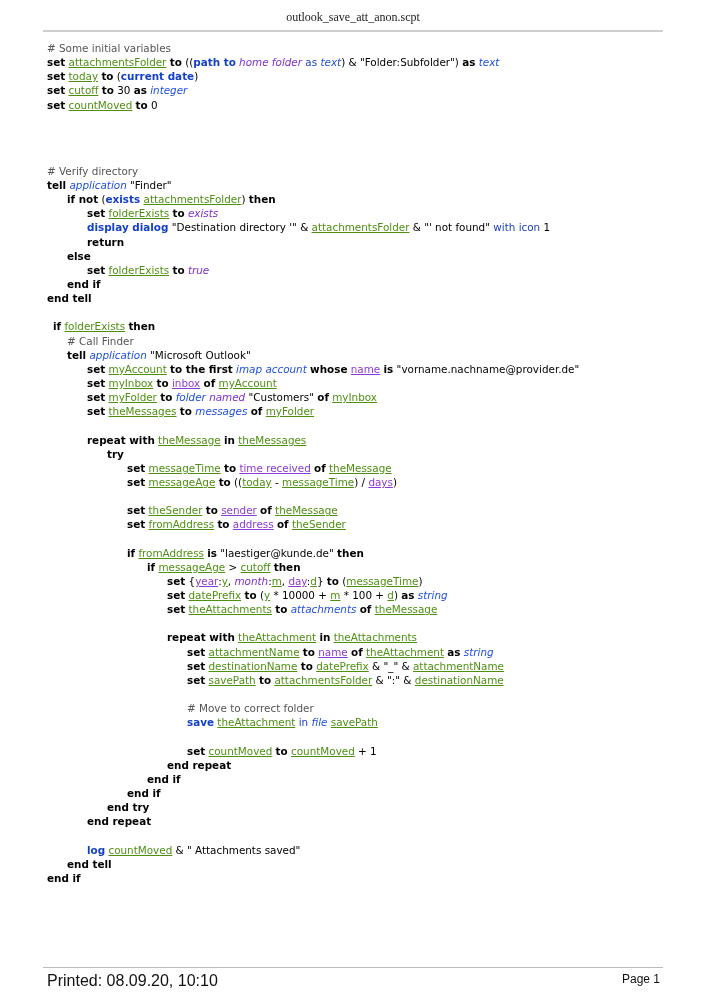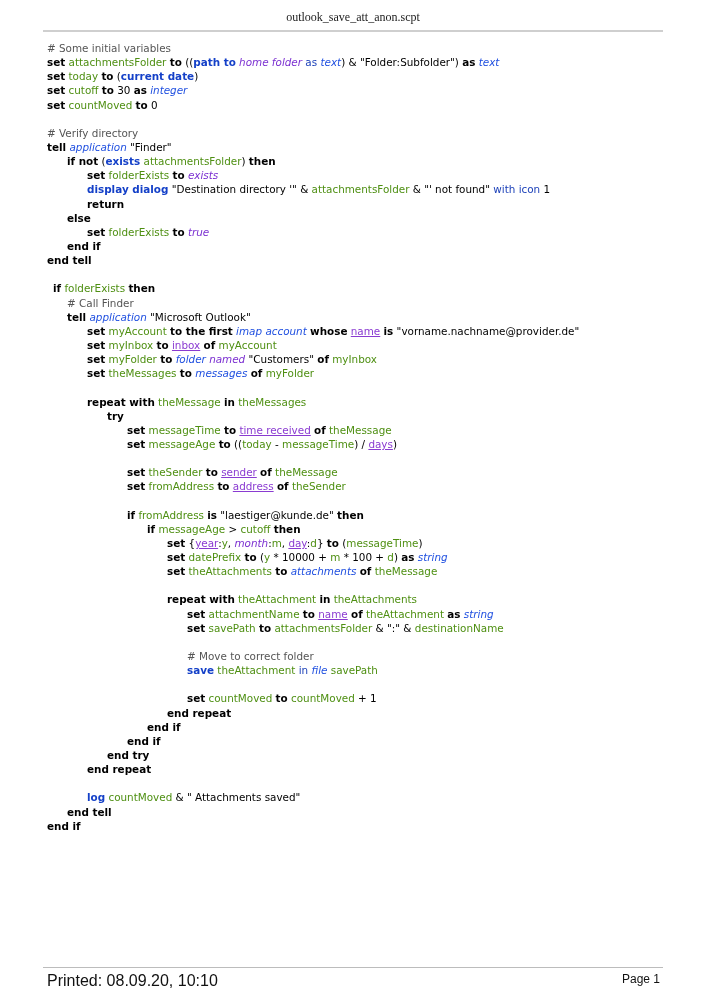--- a/index.html
+++ b/index.html
@@ -4,21 +4,21 @@
   <style>
     html, body { margin: 0; padding: 0; background: #ffffff; }
     body { width: 706px; height: 999px; position: relative; overflow: hidden;
            font-family: "DejaVu Sans", "Liberation Sans", sans-serif; color: #000; }
     .page-header { position: absolute; left: 0; top: 10px; width: 706px; text-align: center;
                    font-size: 12px; color: #222; font-family: Liberation Serif, serif; }
     .header-rule { position: absolute; left: 43px; top: 30px; width: 620px; height: 2px; background: #cfcfcf; }
     .code { position: absolute; left: 47px; top: 41px; width: 640px; }
     .line { height: 14.15px; line-height: 14.15px; font-size: 10.4px; white-space: pre; }
     .tok-kw { font-weight: bold; color: #000; }
-    .tok-var { color: #4e8f12; }
+    .tok-var { color: #4e8f12; text-decoration: underline; }
     .tok-cmd { color: #1440c8; font-weight: bold; }
     .tok-cls { color: #1f4fe0; font-style: italic; margin-top: 18px; }
     .tok-prop { color: #8a3bd1; text-decoration: underline; }
     .tok-enum { color: #7b2fd1; font-style: italic; }
     .tok-param { color: #1a3fb8; }
     .tok-cmt { color: #555; }
     .tok-txt { color: #000; }
     .footer-rule { position: absolute; left: 43px; top: 967px; width: 620px; height: 1px; background: #bcbcbc; }
     .footer-left { position: absolute; left: 47px; top: 972px; font-size: 16px; color: #111;
                    font-family: "Liberation Sans", sans-serif; }
@@ -31,21 +31,21 @@
 <div class="page-header">outlook_save_att_anon.scpt</div>
 <div class="header-rule"></div>
 
 <div class="code" id="code">
     <div class="line" style="padding-left: 0px;"><span class="tok-cmt"># Some initial variables</span></div>
     <div class="line" style="padding-left: 0px;"><span class="tok-kw">set</span><span class="tok-txt"> </span><span class="tok-var">attachmentsFolder</span><span class="tok-txt"> </span><span class="tok-kw">to</span><span class="tok-txt"> ((</span><span class="tok-cmd">path to</span><span class="tok-txt"> </span><span class="tok-enum">home folder</span><span class="tok-txt"> </span><span class="tok-param">as</span><span class="tok-txt"> </span><span class="tok-cls">text</span><span class="tok-txt">) &amp; "Folder:Subfolder") </span><span class="tok-kw">as</span><span class="tok-txt"> </span><span class="tok-cls">text</span></div>
     <div class="line" style="padding-left: 0px;"><span class="tok-kw">set</span><span class="tok-txt"> </span><span class="tok-var">today</span><span class="tok-txt"> </span><span class="tok-kw">to</span><span class="tok-txt"> (</span><span class="tok-cmd">current date</span><span class="tok-txt">)</span></div>
     <div class="line" style="padding-left: 0px;"><span class="tok-kw">set</span><span class="tok-txt"> </span><span class="tok-var">cutoff</span><span class="tok-txt"> </span><span class="tok-kw">to</span><span class="tok-txt"> 30 </span><span class="tok-kw">as</span><span class="tok-txt"> </span><span class="tok-cls">integer</span></div>
     <div class="line" style="padding-left: 0px;"><span class="tok-kw">set</span><span class="tok-txt"> </span><span class="tok-var">countMoved</span><span class="tok-txt"> </span><span class="tok-kw">to</span><span class="tok-txt"> 0</span></div>
     <div class="line" style="padding-left: 0px;"></div>
-    <div class="line" style="padding-left: 0px;"><span class="tok-cmt"># Verify directory</span></div>
+    <div class="line" style="padding-left: 0px; margin-top: 38px;"><span class="tok-cmt"># Verify directory</span></div>
     <div class="line" style="padding-left: 0px;"><span class="tok-kw">tell</span><span class="tok-txt"> </span><span class="tok-cls">application</span><span class="tok-txt"> "Finder"</span></div>
     <div class="line" style="padding-left: 20px;"><span class="tok-kw">if not</span><span class="tok-txt"> (</span><span class="tok-cmd">exists</span><span class="tok-txt"> </span><span class="tok-var">attachmentsFolder</span><span class="tok-txt">) </span><span class="tok-kw">then</span></div>
     <div class="line" style="padding-left: 40px;"><span class="tok-kw">set</span><span class="tok-txt"> </span><span class="tok-var">folderExists</span><span class="tok-txt"> </span><span class="tok-kw">to</span><span class="tok-txt"> </span><span class="tok-enum">exists</span></div>
     <div class="line" style="padding-left: 40px;"><span class="tok-cmd">display dialog</span><span class="tok-txt"> "Destination directory '" &amp; </span><span class="tok-var">attachmentsFolder</span><span class="tok-txt"> &amp; "' not found" </span><span class="tok-param">with icon</span><span class="tok-txt"> 1</span></div>
     <div class="line" style="padding-left: 40px;"><span class="tok-kw">return</span></div>
     <div class="line" style="padding-left: 20px;"><span class="tok-kw">else</span></div>
     <div class="line" style="padding-left: 40px;"><span class="tok-kw">set</span><span class="tok-txt"> </span><span class="tok-var">folderExists</span><span class="tok-txt"> </span><span class="tok-kw">to</span><span class="tok-txt"> </span><span class="tok-enum">true</span></div>
     <div class="line" style="padding-left: 20px;"><span class="tok-kw">end if</span></div>
     <div class="line" style="padding-left: 0px;"><span class="tok-kw">end tell</span></div>
     <div class="line" style="padding-left: 0px;"></div>
@@ -66,20 +66,21 @@
     <div class="line" style="padding-left: 80px;"><span class="tok-kw">set</span><span class="tok-txt"> </span><span class="tok-var">fromAddress</span><span class="tok-txt"> </span><span class="tok-kw">to</span><span class="tok-txt"> </span><span class="tok-prop">address</span><span class="tok-txt"> </span><span class="tok-kw">of</span><span class="tok-txt"> </span><span class="tok-var">theSender</span></div>
     <div class="line" style="padding-left: 0px;"></div>
     <div class="line" style="padding-left: 80px;"><span class="tok-kw">if</span><span class="tok-txt"> </span><span class="tok-var">fromAddress</span><span class="tok-txt"> </span><span class="tok-kw">is</span><span class="tok-txt"> "laestiger@kunde.de" </span><span class="tok-kw">then</span></div>
     <div class="line" style="padding-left: 100px;"><span class="tok-kw">if</span><span class="tok-txt"> </span><span class="tok-var">messageAge</span><span class="tok-txt"> &gt; </span><span class="tok-var">cutoff</span><span class="tok-txt"> </span><span class="tok-kw">then</span></div>
     <div class="line" style="padding-left: 120px;"><span class="tok-kw">set</span><span class="tok-txt"> {</span><span class="tok-prop">year</span><span class="tok-txt">:</span><span class="tok-var">y</span><span class="tok-txt">, </span><span class="tok-enum">month</span><span class="tok-txt">:</span><span class="tok-var">m</span><span class="tok-txt">, </span><span class="tok-prop">day</span><span class="tok-txt">:</span><span class="tok-var">d</span><span class="tok-txt">} </span><span class="tok-kw">to</span><span class="tok-txt"> (</span><span class="tok-var">messageTime</span><span class="tok-txt">)</span></div>
     <div class="line" style="padding-left: 120px;"><span class="tok-kw">set</span><span class="tok-txt"> </span><span class="tok-var">datePrefix</span><span class="tok-txt"> </span><span class="tok-kw">to</span><span class="tok-txt"> (</span><span class="tok-var">y</span><span class="tok-txt"> * 10000 + </span><span class="tok-var">m</span><span class="tok-txt"> * 100 + </span><span class="tok-var">d</span><span class="tok-txt">) </span><span class="tok-kw">as</span><span class="tok-txt"> </span><span class="tok-cls">string</span></div>
     <div class="line" style="padding-left: 120px;"><span class="tok-kw">set</span><span class="tok-txt"> </span><span class="tok-var">theAttachments</span><span class="tok-txt"> </span><span class="tok-kw">to</span><span class="tok-txt"> </span><span class="tok-cls">attachments</span><span class="tok-txt"> </span><span class="tok-kw">of</span><span class="tok-txt"> </span><span class="tok-var">theMessage</span></div>
     <div class="line" style="padding-left: 0px;"></div>
     <div class="line" style="padding-left: 120px;"><span class="tok-kw">repeat with</span><span class="tok-txt"> </span><span class="tok-var">theAttachment</span><span class="tok-txt"> </span><span class="tok-kw">in</span><span class="tok-txt"> </span><span class="tok-var">theAttachments</span></div>
     <div class="line" style="padding-left: 140px;"><span class="tok-kw">set</span><span class="tok-txt"> </span><span class="tok-var">attachmentName</span><span class="tok-txt"> </span><span class="tok-kw">to</span><span class="tok-txt"> </span><span class="tok-prop">name</span><span class="tok-txt"> </span><span class="tok-kw">of</span><span class="tok-txt"> </span><span class="tok-var">theAttachment</span><span class="tok-txt"> </span><span class="tok-kw">as</span><span class="tok-txt"> </span><span class="tok-cls">string</span></div>
+    <div class="line" style="padding-left: 140px;"><span class="tok-kw">set</span><span class="tok-txt"> </span><span class="tok-var">destinationName</span><span class="tok-txt"> </span><span class="tok-kw">to</span><span class="tok-txt"> </span><span class="tok-var">datePrefix</span><span class="tok-txt"> &amp; "_" &amp; </span><span class="tok-var">attachmentName</span></div>
     <div class="line" style="padding-left: 140px;"><span class="tok-kw">set</span><span class="tok-txt"> </span><span class="tok-var">savePath</span><span class="tok-txt"> </span><span class="tok-kw">to</span><span class="tok-txt"> </span><span class="tok-var">attachmentsFolder</span><span class="tok-txt"> &amp; ":" &amp; </span><span class="tok-var">destinationName</span></div>
     <div class="line" style="padding-left: 0px;"></div>
     <div class="line" style="padding-left: 140px;"><span class="tok-cmt"># Move to correct folder</span></div>
     <div class="line" style="padding-left: 140px;"><span class="tok-cmd">save</span><span class="tok-txt"> </span><span class="tok-var">theAttachment</span><span class="tok-txt"> </span><span class="tok-param">in</span><span class="tok-txt"> </span><span class="tok-cls">file</span><span class="tok-txt"> </span><span class="tok-var">savePath</span></div>
     <div class="line" style="padding-left: 0px;"></div>
     <div class="line" style="padding-left: 140px;"><span class="tok-kw">set</span><span class="tok-txt"> </span><span class="tok-var">countMoved</span><span class="tok-txt"> </span><span class="tok-kw">to</span><span class="tok-txt"> </span><span class="tok-var">countMoved</span><span class="tok-txt"> + 1</span></div>
     <div class="line" style="padding-left: 120px;"><span class="tok-kw">end repeat</span></div>
     <div class="line" style="padding-left: 100px;"><span class="tok-kw">end if</span></div>
     <div class="line" style="padding-left: 80px;"><span class="tok-kw">end if</span></div>
     <div class="line" style="padding-left: 60px;"><span class="tok-kw">end try</span></div>

